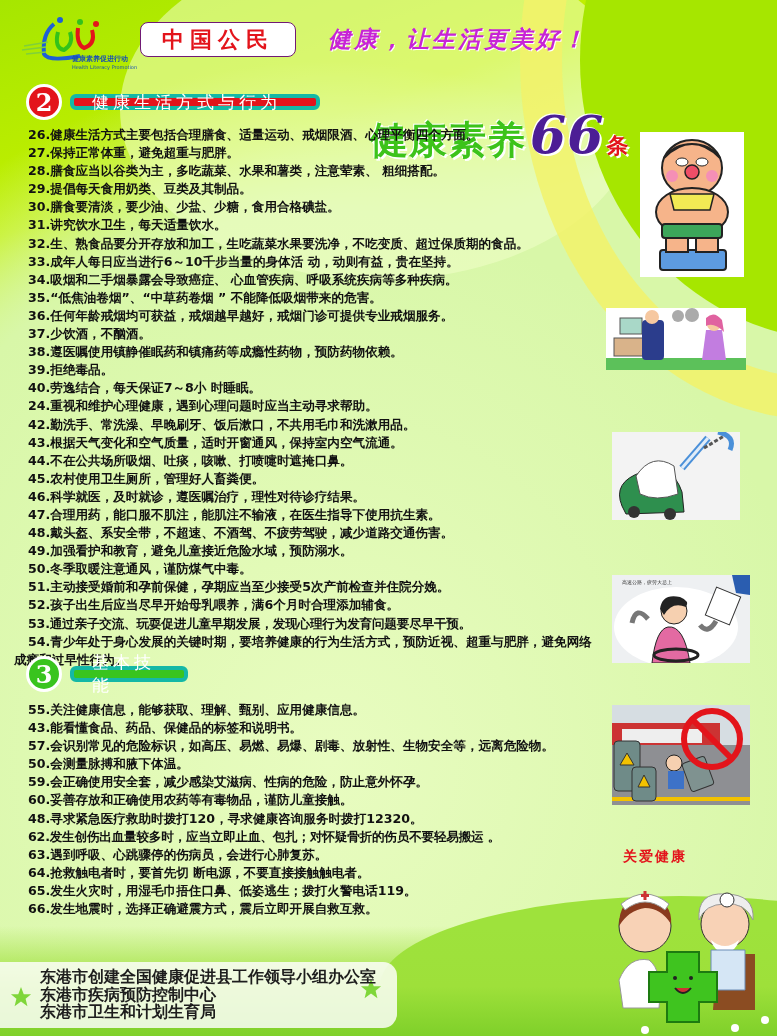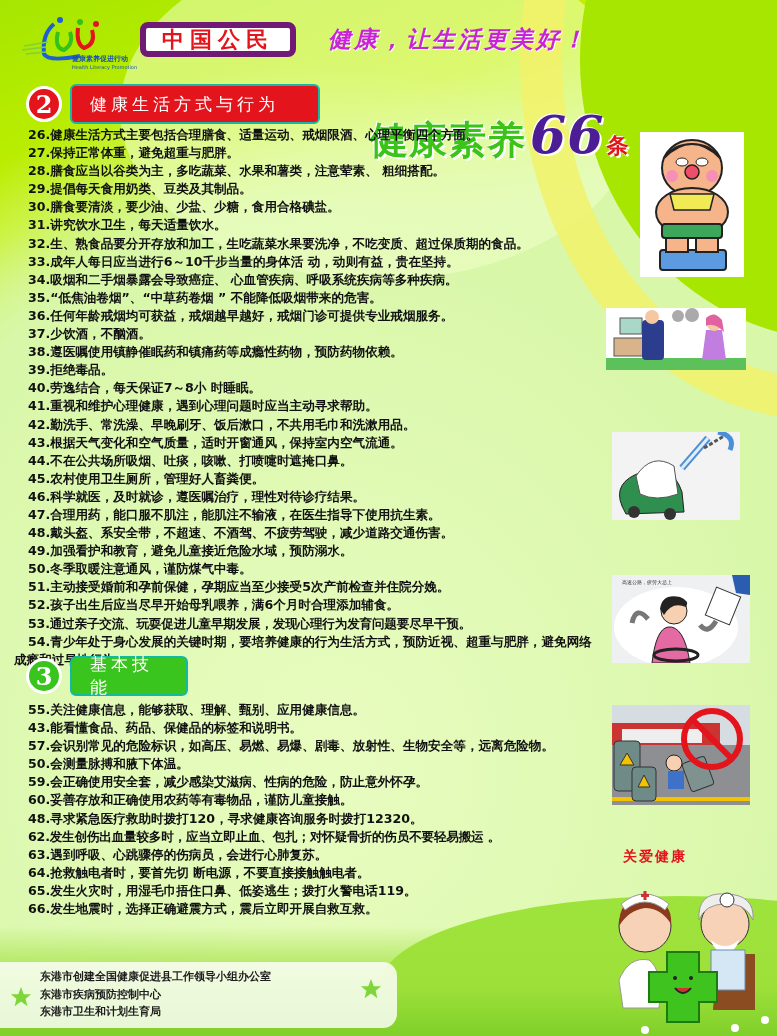--- a/index.html
+++ b/index.html
@@ -41,21 +41,21 @@
     position: absolute; left: 20px; top: 14px; width: 110px; height: 58px; text-align: right;
   }
   .logo-caption {
     position: absolute; left: 52px; top: 40px; font-size: 7px; color: #1a52b0; font-weight: bold; white-space: nowrap;
   }
   .logo-caption-en {
     position: absolute; left: 52px; top: 50px; font-size: 5px; color: #1a52b0; white-space: nowrap;
   }
   .citizen-box {
     position: absolute; left: 140px; top: 22px; width: 156px; height: 35px;
-    background: #fff; border-radius: 8px; border: 6px solid #701a75;
+    background: #fff; border-radius: 8px; border: 1px solid #701a75;
     display: flex; align-items: center; justify-content: center;
     font-size: 22px; font-weight: bold; color: #e3141b; letter-spacing: 6px;
   }
   .slogan {
     position: absolute; left: 328px; top: 24px;
     font-family: "DejaVu Serif", serif; font-style: italic; font-weight: bold;
     font-size: 23px; color: #c724d6; letter-spacing: 3px;
     text-shadow: 1px 1px 0 #fff;
   }
   .main-title {
@@ -73,23 +73,23 @@
 
   
   .sec-head { position: absolute; display: flex; align-items: center; }
   .sec-num {
     width: 36px; height: 36px; border-radius: 50%;
     border: 3px solid #fff; color: #fff; font-weight: bold; font-size: 24px;
     display: flex; align-items: center; justify-content: center;
     font-family: "DejaVu Serif", serif;
   }
   .sec-label {
-    margin-left: 8px; height: 40px; border-radius: 6px; padding: 0 18px;
+    margin-left: 8px; height: 16px; border-radius: 6px; padding: 0 18px;
     color: #fff; font-size: 17px; letter-spacing: 4px;
-    display: flex; align-items: center; border: 2px solid #14b8a6;
+    display: flex; align-items: center; border: 4px solid #14b8a6;
   }
   .sec2 .sec-num, .sec2 .sec-label { background: #e3141b; }
   .sec2 .sec-label { width: 250px; }
   .sec3 .sec-num, .sec3 .sec-label { background: #39c41e; }
   .sec3 .sec-label { width: 118px; }
 
   
   .items { position: absolute; left: 14px; width: 590px; }
   .item {
     font-size: 12.6px; font-weight: bold; color: #111;
@@ -113,21 +113,21 @@
   }
   .mascots { position: absolute; left: 605px; top: 880px; width: 172px; height: 156px; }
 
   
   .footer-box {
     position: absolute; left: 0; top: 962px; width: 397px; height: 66px;
     background: rgba(255,255,255,.82); border-radius: 0 14px 14px 0;
   }
   .footer-lines { position: absolute; left: 40px; top: 968px; }
   .footer-line {
-    font-size: 11px; font-weight: bold; color: #1d1d1d; line-height: 17.5px;
+    font-size: 16px; font-weight: bold; color: #1d1d1d; line-height: 17.5px;
   }
   .star { position: absolute; width: 22px; height: 22px; }
 </style>
 </head>
 <body>
 
 <div class="bg"></div>
 <div class="arc-light"></div>
 <div class="arc-green"></div>
 <div class="arc-yellow"></div>
@@ -173,21 +173,21 @@
   <div class="item">31.讲究饮水卫生，每天适量饮水。</div>
   <div class="item">32.生、熟食品要分开存放和加工，生吃蔬菜水果要洗净，不吃变质、超过保质期的食品。</div>
   <div class="item">33.成年人每日应当进行6～10千步当量的身体活 动，动则有益，贵在坚持。</div>
   <div class="item">34.吸烟和二手烟暴露会导致癌症、 心血管疾病、呼吸系统疾病等多种疾病。</div>
   <div class="item">35.“低焦油卷烟”、“中草药卷烟 ” 不能降低吸烟带来的危害。</div>
   <div class="item">36.任何年龄戒烟均可获益，戒烟越早越好，戒烟门诊可提供专业戒烟服务。</div>
   <div class="item">37.少饮酒，不酗酒。</div>
   <div class="item">38.遵医嘱使用镇静催眠药和镇痛药等成瘾性药物，预防药物依赖。</div>
   <div class="item">39.拒绝毒品。</div>
   <div class="item">40.劳逸结合，每天保证7～8小 时睡眠。</div>
-  <div class="item">41.重视和维护心理健康，遇到心理问题时应当主动寻求帮助。</div>
+  <div class="item">24.重视和维护心理健康，遇到心理问题时应当主动寻求帮助。</div>
   <div class="item">42.勤洗手、常洗澡、早晚刷牙、饭后漱口，不共用毛巾和洗漱用品。</div>
   <div class="item">43.根据天气变化和空气质量，适时开窗通风，保持室内空气流通。</div>
   <div class="item">44.不在公共场所吸烟、吐痰，咳嗽、打喷嚏时遮掩口鼻。</div>
   <div class="item">45.农村使用卫生厕所，管理好人畜粪便。</div>
   <div class="item">46.科学就医，及时就诊，遵医嘱治疗，理性对待诊疗结果。</div>
   <div class="item">47.合理用药，能口服不肌注，能肌注不输液，在医生指导下使用抗生素。</div>
   <div class="item">48.戴头盔、系安全带，不超速、不酒驾、不疲劳驾驶，减少道路交通伤害。</div>
   <div class="item">49.加强看护和教育，避免儿童接近危险水域，预防溺水。</div>
   <div class="item">50.冬季取暖注意通风，谨防煤气中毒。</div>
   <div class="item">51.主动接受婚前和孕前保健，孕期应当至少接受5次产前检查并住院分娩。</div>

